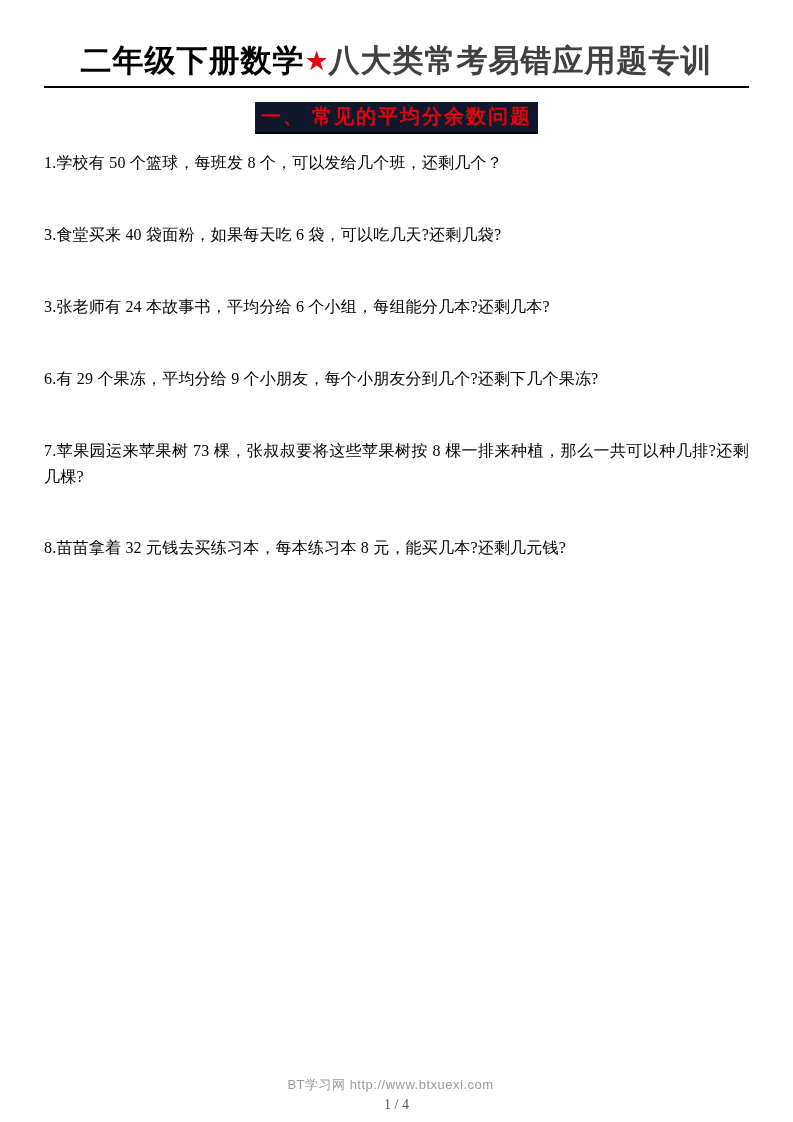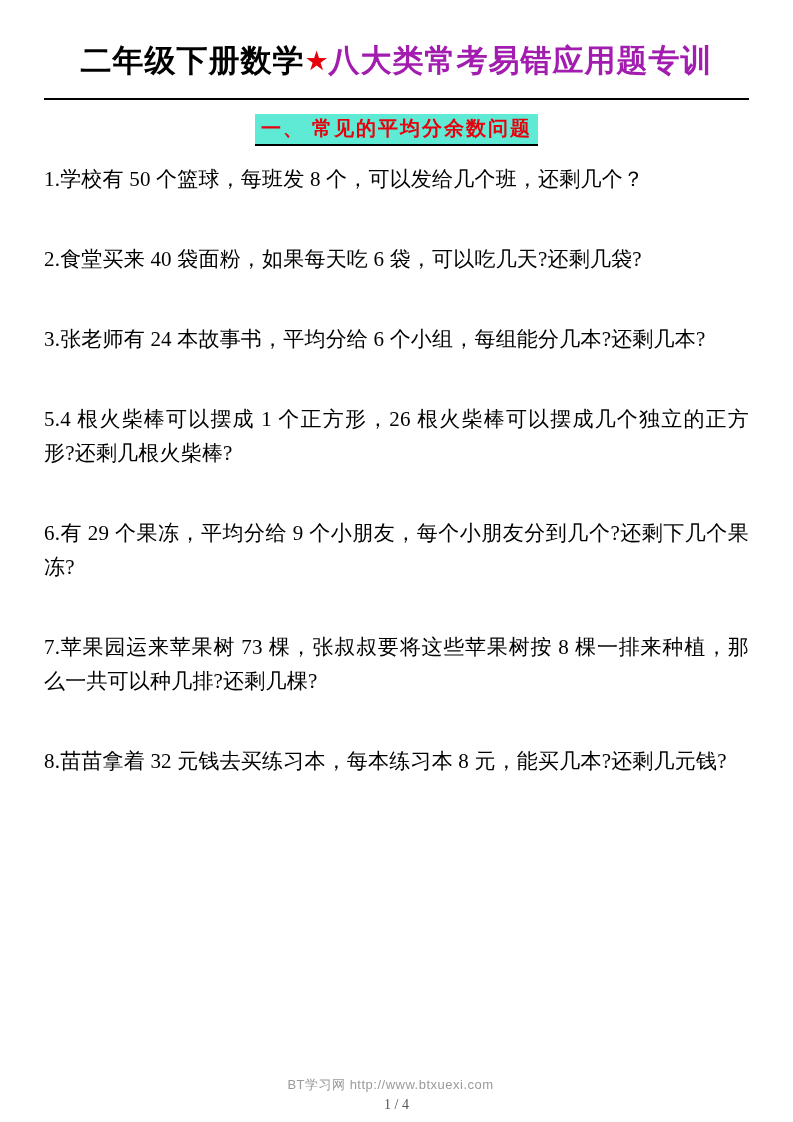--- a/index.html
+++ b/index.html
@@ -20,21 +20,21 @@
     height: 1122px;
     position: relative;
     box-sizing: border-box;
     padding: 30px 44px 0 44px;
   }
   .title-row {
     display: flex;
     justify-content: center;
     align-items: baseline;
     border-bottom: 2px solid #000;
-    padding-bottom: 16px;
+    padding-bottom: 4px;
     margin-top: 10px;
   }
   .title-black {
     font-family: "Liberation Serif", "DejaVu Serif", serif;
     font-weight: bold;
     font-size: 31px;
     letter-spacing: 1px;
     color: #000000;
     white-space: nowrap;
   }
@@ -43,43 +43,43 @@
     color: #e8000d;
     line-height: 1;
     position: relative;
     top: -1px;
   }
   .title-red {
     font-family: "Liberation Serif", "DejaVu Serif", serif;
     font-weight: bold;
     font-size: 31px;
     letter-spacing: 1px;
-    color: #a21caf;
+    color: #404040;
     white-space: nowrap;
   }
   .section-heading-wrap {
     text-align: center;
     margin-top: 14px;
   }
   .section-heading {
     display: inline-block;
-    background: #5eead4;
+    background: #0f172a;
     color: #e8000d;
     font-weight: bold;
     font-size: 20px;
     letter-spacing: 2px;
     padding: 2px 6px 3px 6px;
     border-bottom: 2px solid #000;
     line-height: 1.25;
   }
   .q-list {
     margin-top: 16px;
   }
   .q-item {
-    font-size: 21px;
+    font-size: 16px;
     line-height: 1.62;
     text-align: justify;
     text-justify: inter-ideograph;
     letter-spacing: 0.2px;
     margin: 0 0 46px 0;
   }
   .q-item.tall2 { margin-bottom: 46px; }
   .footer {
     position: absolute;
     left: 0;
@@ -112,23 +112,22 @@
     <span class="title-star">★</span>
     <span class="title-red">八大类常考易错应用题专训</span>
   </div>
 
   <div class="section-heading-wrap">
     <span class="section-heading">一、 常见的平均分余数问题</span>
   </div>
 
   <div class="q-list">
     <p class="q-item">1.学校有 50 个篮球，每班发 8 个，可以发给几个班，还剩几个？</p>
-    <p class="q-item">2.食堂买来 40 袋面粉，如果每天吃 6 袋，可以吃几天?还剩几袋?</p>
+    <p class="q-item">3.食堂买来 40 袋面粉，如果每天吃 6 袋，可以吃几天?还剩几袋?</p>
     <p class="q-item tall2">3.张老师有 24 本故事书，平均分给 6 个小组，每组能分几本?还剩几本?</p>
-    <p class="q-item tall2">5.4 根火柴棒可以摆成 1 个正方形，26 根火柴棒可以摆成几个独立的正方形?还剩几根火柴棒?</p>
     <p class="q-item tall2">6.有 29 个果冻，平均分给 9 个小朋友，每个小朋友分到几个?还剩下几个果冻?</p>
     <p class="q-item tall2">7.苹果园运来苹果树 73 棵，张叔叔要将这些苹果树按 8 棵一排来种植，那么一共可以种几排?还剩几棵?</p>
     <p class="q-item">8.苗苗拿着 32 元钱去买练习本，每本练习本 8 元，能买几本?还剩几元钱?</p>
   </div>
 
   <div class="footer">BT学习网 http://www.btxuexi.com</div>
   <div class="pagenum">1 / 4</div>
 
 </div>
 

